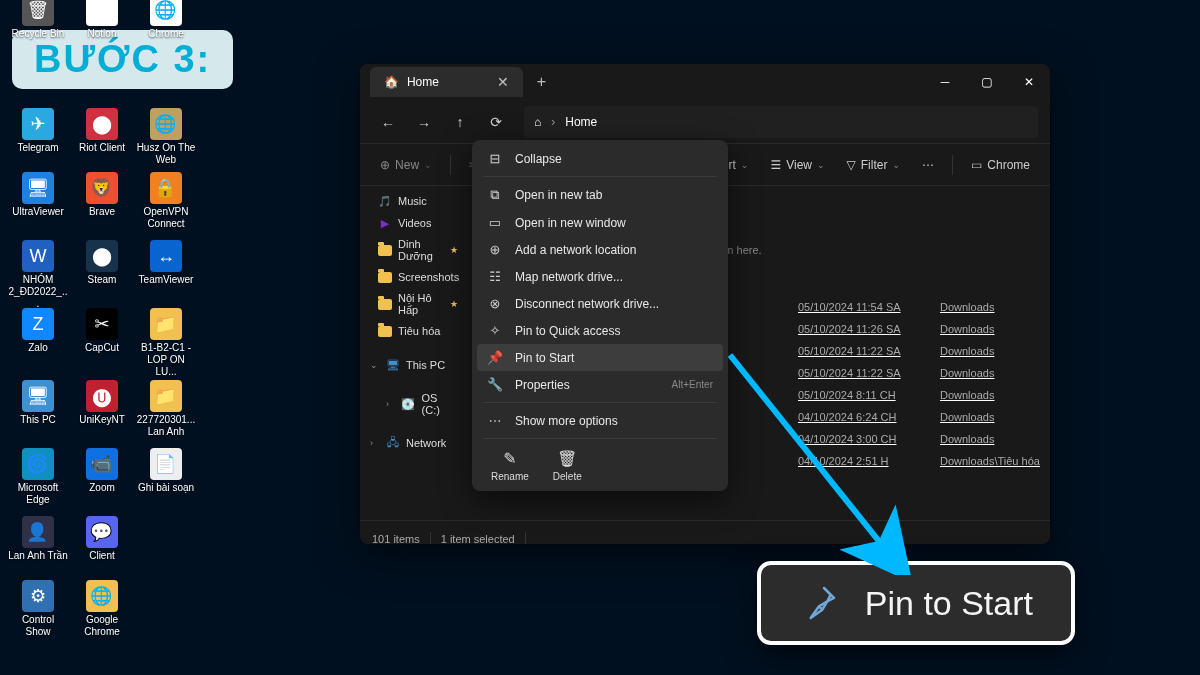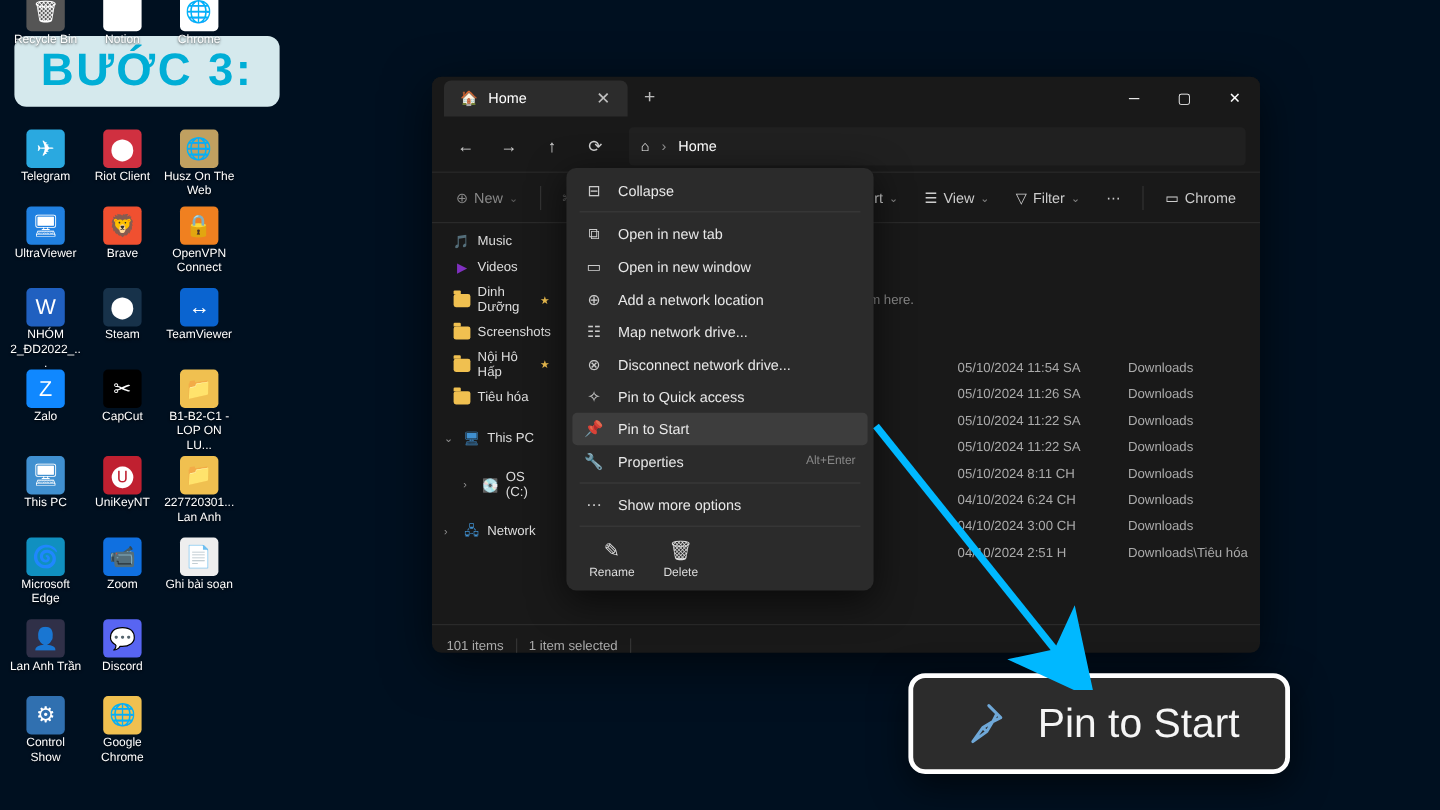--- a/index.html
+++ b/index.html
@@ -39,21 +39,21 @@
 .body { display: flex; height: calc(100% - 122px - 24px); }
 .sidebar { width: 110px; padding: 4px 0; overflow: hidden; }
 .sitem { display: flex; align-items: center; gap: 6px; padding: 4px 10px 4px 18px; font-size: 11px; color: #ddd; cursor: pointer; }
 .sitem .si { width: 14px; height: 14px; display: inline-flex; align-items: center; justify-content: center; font-size: 11px; }
 .sitem .exp { font-size: 9px; margin-right: 2px; opacity: .6; width: 8px; }
 .sitem.tree { padding-left: 10px; margin-top: 12px; }
 .sitem.sub { padding-left: 26px; }
 
 .main { flex: 1; padding: 8px 0; position: relative; font-size: 11px; }
 .hint { color: #888; font-size: 11px; padding-left: 230px; margin-top: 50px; }
-.filerow { display: flex; align-items: center; padding: 3px 10px; gap: 12px; cursor: pointer; }
+.filerow { display: flex; align-items: center; padding: 3px 10px; gap: 12px; cursor: pointer; text-decoration: underline; }
 .filerow .fi { width: 16px; height: 16px; font-size: 12px; display: flex; align-items: center; justify-content: center; }
 .filerow .fname { flex: 1; white-space: nowrap; overflow: hidden; text-overflow: ellipsis; color: #ddd; }
 .filerow .fdate { width: 130px; color: #aaa; font-size: 11px; }
 .filerow .floc { width: 100px; color: #aaa; font-size: 11px; white-space: nowrap; overflow: hidden; text-overflow: ellipsis; }
 .filelist { margin-top: 40px; }
 
 .statusbar { height: 36px; display: flex; align-items: center; padding: 0 12px; font-size: 11px; color: #aaa; border-top: 1px solid #2a2a2a; gap: 10px; }
 .ssep { width: 1px; height: 14px; background: #333; }
 
 
@@ -169,21 +169,21 @@
     <div class="dicon" style="left: 136px; top: 448px;">
       <div class="ico" style="background:#eee">📄</div>
       <div class="lbl">Ghi bài soạn</div>
     </div>
     <div class="dicon" style="left: 8px; top: 516px;">
       <div class="ico" style="background:#303048">👤</div>
       <div class="lbl">Lan Anh Trần</div>
     </div>
     <div class="dicon" style="left: 72px; top: 516px;">
       <div class="ico" style="background:#5865f2">💬</div>
-      <div class="lbl">Discord</div>
+      <div class="lbl">Client</div>
     </div>
     <div class="dicon" style="left: 8px; top: 580px;">
       <div class="ico" style="background:#3070b0">⚙</div>
       <div class="lbl">Control Show</div>
     </div>
     <div class="dicon" style="left: 72px; top: 580px;">
       <div class="ico" style="background:#f0c050">🌐</div>
       <div class="lbl">Google Chrome</div>
     </div>
   </div>

